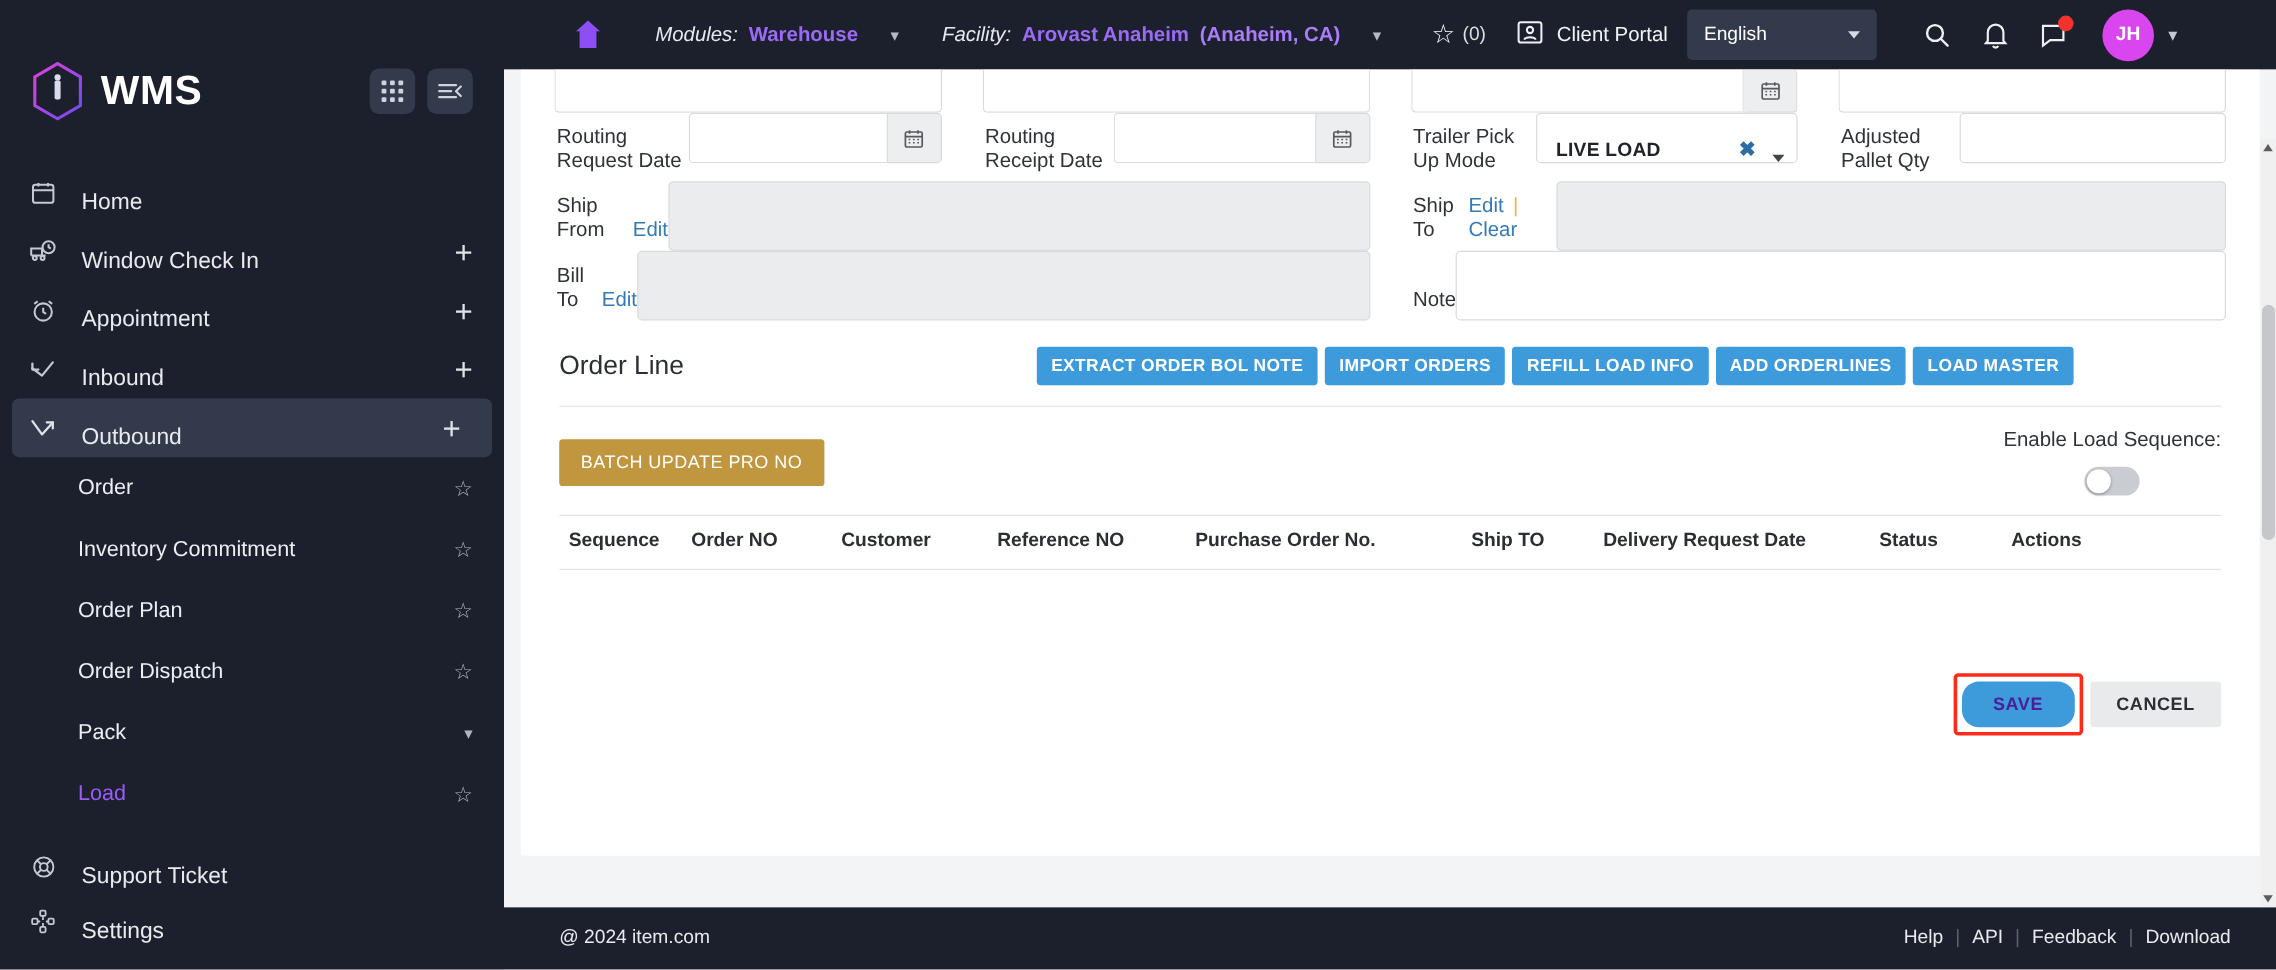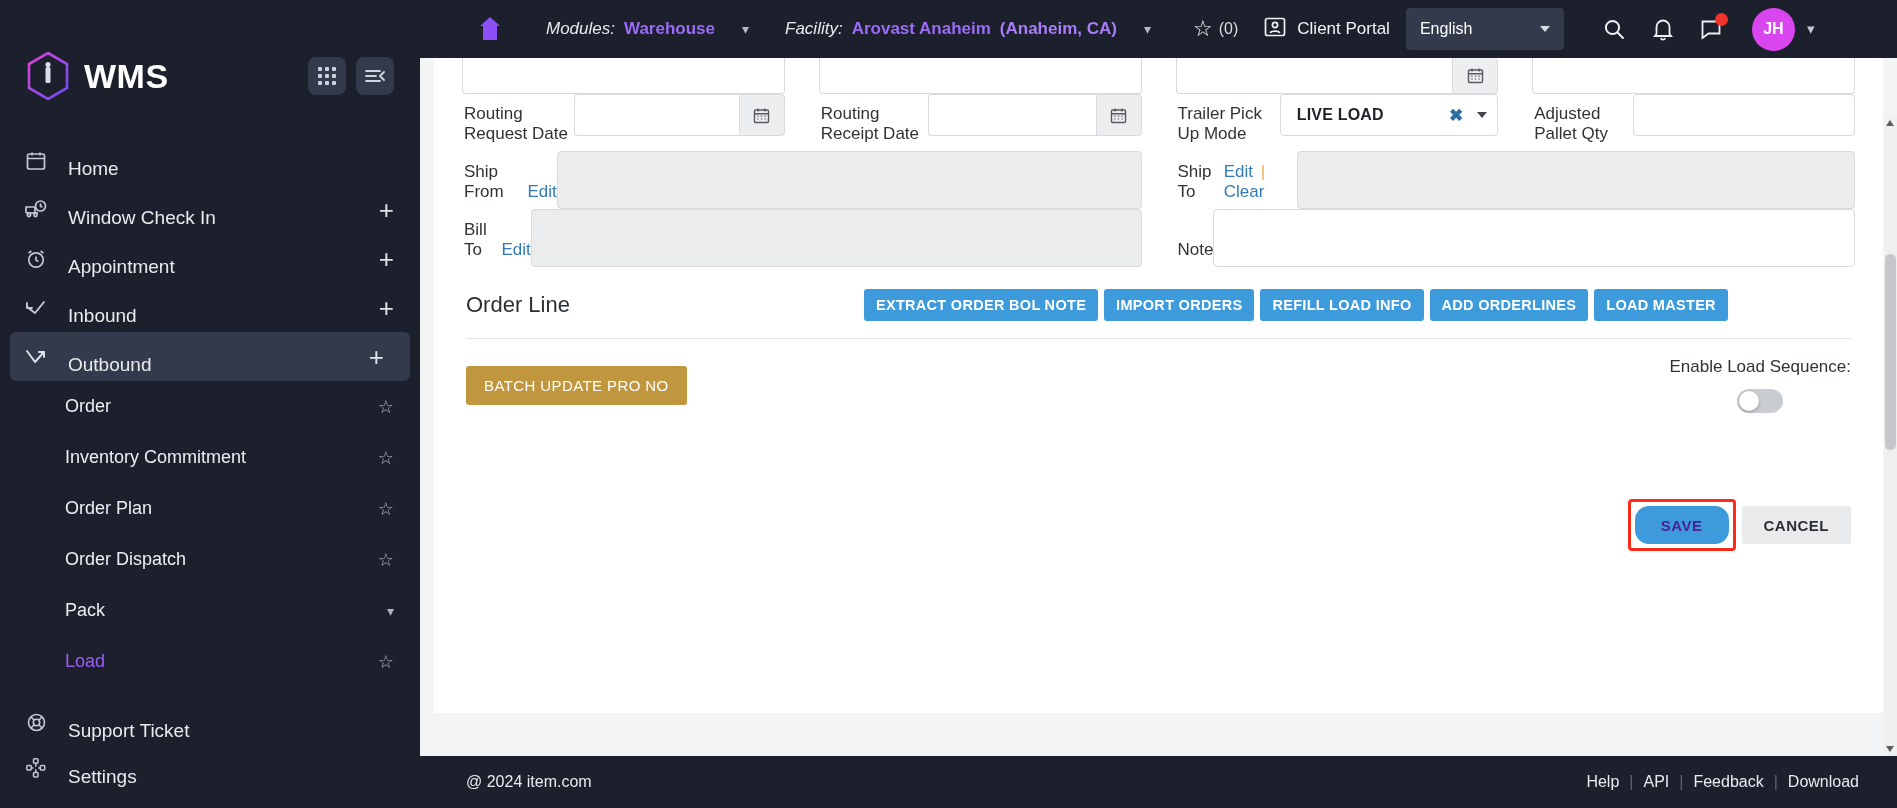--- a/index.html
+++ b/index.html
@@ -106,21 +106,21 @@
   }
   .inp-top { height: 36px; border:1px solid #d8dadd; border-top:0; border-radius: 0 0 4px 4px; background:#fff; width:100%; }
   .inp-date { display:flex; width:100%; }
   .inp-date .txt { flex:1; height:42px; border:1px solid #d8dadd; border-right:0; border-radius:4px 0 0 4px; background:#fff; }
   .inp-date .btn {
     width: 46px; height:42px; border:1px solid #d8dadd; border-radius:0 4px 4px 0;
     background:#eceef0; display:flex; align-items:center; justify-content:center; cursor:pointer; color:#56595e;
   }
   .select-box {
     height: 42px; border:1px solid #d8dadd; border-radius:4px; background:#fff; width:100%;
-    display:flex; align-items:center; padding: 0 10px 0 16px; cursor:pointer;
+    display:flex; align-items:flex-end; padding: 0 10px 0 16px; cursor:pointer;
   }
   .select-box .val { font-size:16px; font-weight:700; color:#20242a; letter-spacing:.2px; }
   .select-box .x { margin-left:auto; color:#2e6da4; font-weight:700; font-size:17px; }
   .select-box .tri { margin-left: 14px; border-left:5px solid transparent;border-right:5px solid transparent;border-top:6px solid #41454b; }
   .ta-disabled {
     height: 58px; border:1px solid #d8dadd; border-radius:4px; background:#ebecee; width:100%;
   }
   .ta-plain { height: 58px; border:1px solid #d8dadd; border-radius:4px; background:#fff; width:100%; }
   .span2 { grid-column: span 2; }
 
@@ -534,20 +534,36 @@
         <div class="ol-row2">
           <button class="gbtn">BATCH UPDATE PRO NO</button>
           <div class="toggle-wrap">
             <span class="toggle-lbl">Enable Load Sequence:</span>
             <span class="toggle">
                 <span class="knob"></span>
               </span>
           </div>
         </div>
 
+        <table class="ol">
+          <thead>
+            <tr>
+              <th style="padding-left:8px;width:110px">Sequence</th>
+              <th style="width:125px">Order NO</th>
+              <th style="width:130px">Customer</th>
+              <th style="width:165px">Reference NO</th>
+              <th style="width:230px">Purchase Order No.</th>
+              <th style="width:110px">Ship TO</th>
+              <th style="width:230px">Delivery Request Date</th>
+              <th style="width:110px">Status</th>
+              <th>Actions</th>
+            </tr>
+          </thead>
+          <tbody></tbody>
+        </table>
 
         <div class="actions-row">
           <div class="save-hl">
             <button class="btn-save">SAVE</button>
           </div>
           <button class="btn-cancel">CANCEL</button>
         </div>
 
       </div>
 

